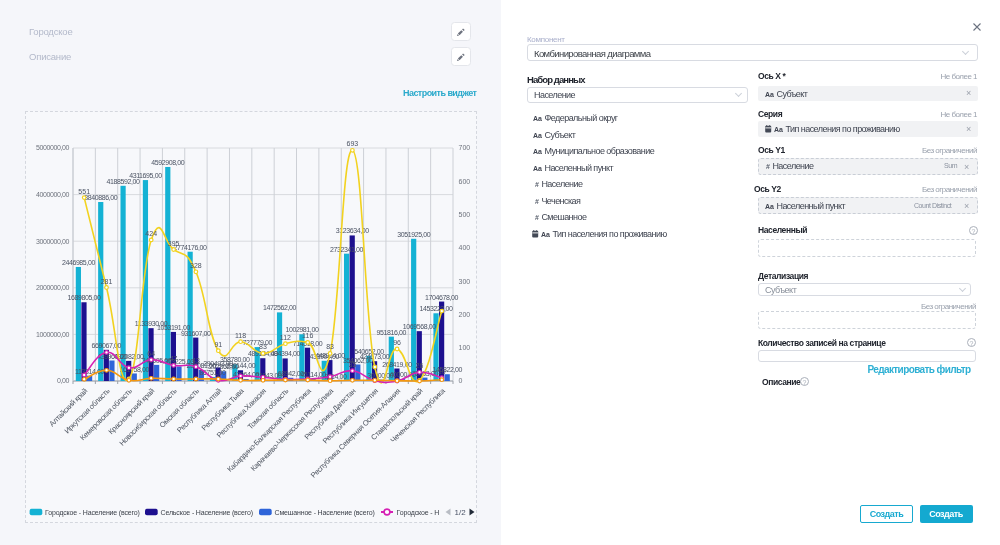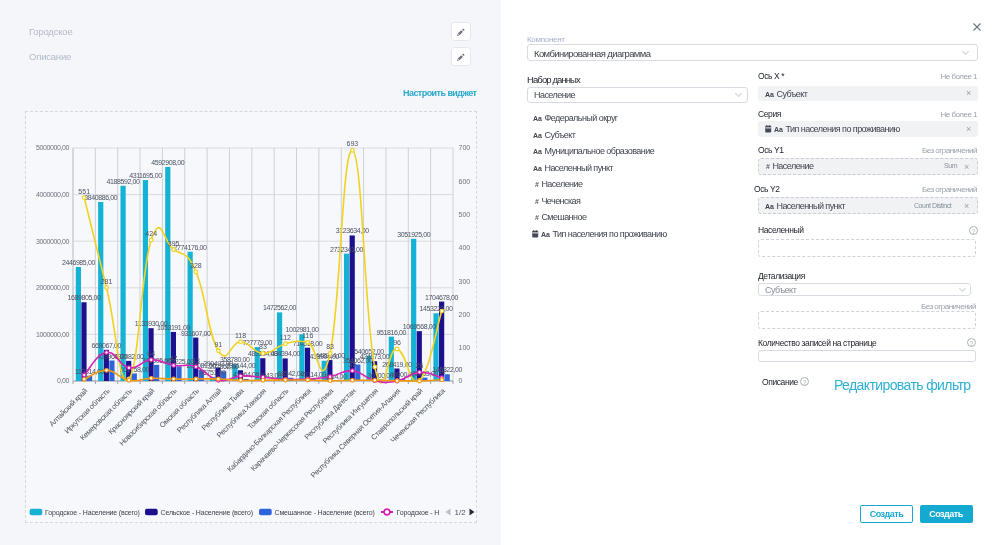--- a/index.html
+++ b/index.html
@@ -1,19 +1,19 @@
 <!DOCTYPE html>
 <html><head><meta charset="utf-8">
 <style>
 *{margin:0;padding:0;box-sizing:border-box}
 html,body{width:1000px;height:545px;overflow:hidden}
 body{font-family:"Liberation Sans",sans-serif;background:#f5f6fa;position:relative}
 .abs{position:absolute;white-space:nowrap}
 .modal{position:absolute;left:501px;top:0;width:499px;height:545px;background:#fff}
-.lbl{font-weight:normal;font-size:8.5px;letter-spacing:-0.4px;color:#21252e;white-space:nowrap}
+.lbl{font-weight:bold;font-size:8.5px;letter-spacing:-0.4px;color:#21252e;white-space:nowrap}
 .hint{font-size:8px;letter-spacing:-0.5px;color:#9aa1ad;position:absolute;white-space:nowrap}
 .sel{position:absolute;border:1px solid #d8dbe2;border-radius:3px;background:#fff}
 .chip{position:absolute;background:#f1f2f4;border-radius:2px}
 .chipd{position:absolute;background:#f1f2f4;border-radius:3px;border:1px dashed #c9ced6}
 .dashbox{position:absolute;border:1px dashed #ced3da;border-radius:3px;background:#fff}
 .x{color:#9aa0ab;font-size:9px}
 .aa{font-size:7px;font-weight:bold;color:#3f4450}
 .row{position:absolute;white-space:nowrap;font-size:9px;line-height:10px}
 .itxt{font-size:9px;letter-spacing:-0.55px;color:#3f4450}
 .chev{position:absolute;width:7px;height:7px}
@@ -378,16 +378,16 @@
 <div class="chev" style="left:960px;top:286px"></div>
 <div class="hint" style="left:758px;top:302px;width:218px;text-align:right">Без ограничений</div>
 <div class="dashbox" style="left:758px;top:311px;width:218px;height:18px"></div>
 
 <div class="abs lbl" style="left:758px;top:338px">Количество записей на странице</div>
 <div class="qm" style="left:967px;top:338px">?</div>
 <div class="sel" style="left:758px;top:350px;width:218px;height:12px"></div>
 
 <div class="abs lbl" style="left:762px;top:377px">Описание</div>
 <div class="qm" style="left:800px;top:377px">?</div>
-<div class="abs" style="right:29.5px;top:377px;font-size:14px;letter-spacing:-0.6px;font-weight:normal;color:#2eb0d4">Редактировать фильтр</div>
+<div class="abs" style="right:29.5px;top:364px;font-size:10px;letter-spacing:-0.6px;font-weight:bold;color:#2eb0d4">Редактировать фильтр</div>
 
 <div class="abs" style="left:860px;top:504.5px;width:53px;height:18px;border:1px solid #17a9d0;border-radius:2px;background:#fff;color:#17a9d0;font-size:9px;letter-spacing:-0.5px;font-weight:bold;text-align:center;line-height:17px">Создать</div>
 <div class="abs" style="left:919.5px;top:504.5px;width:53px;height:18px;border-radius:2px;background:#14a9d0;color:#fff;font-size:9px;letter-spacing:-0.5px;font-weight:bold;text-align:center;line-height:18px">Создать</div>
 
 </body></html>

